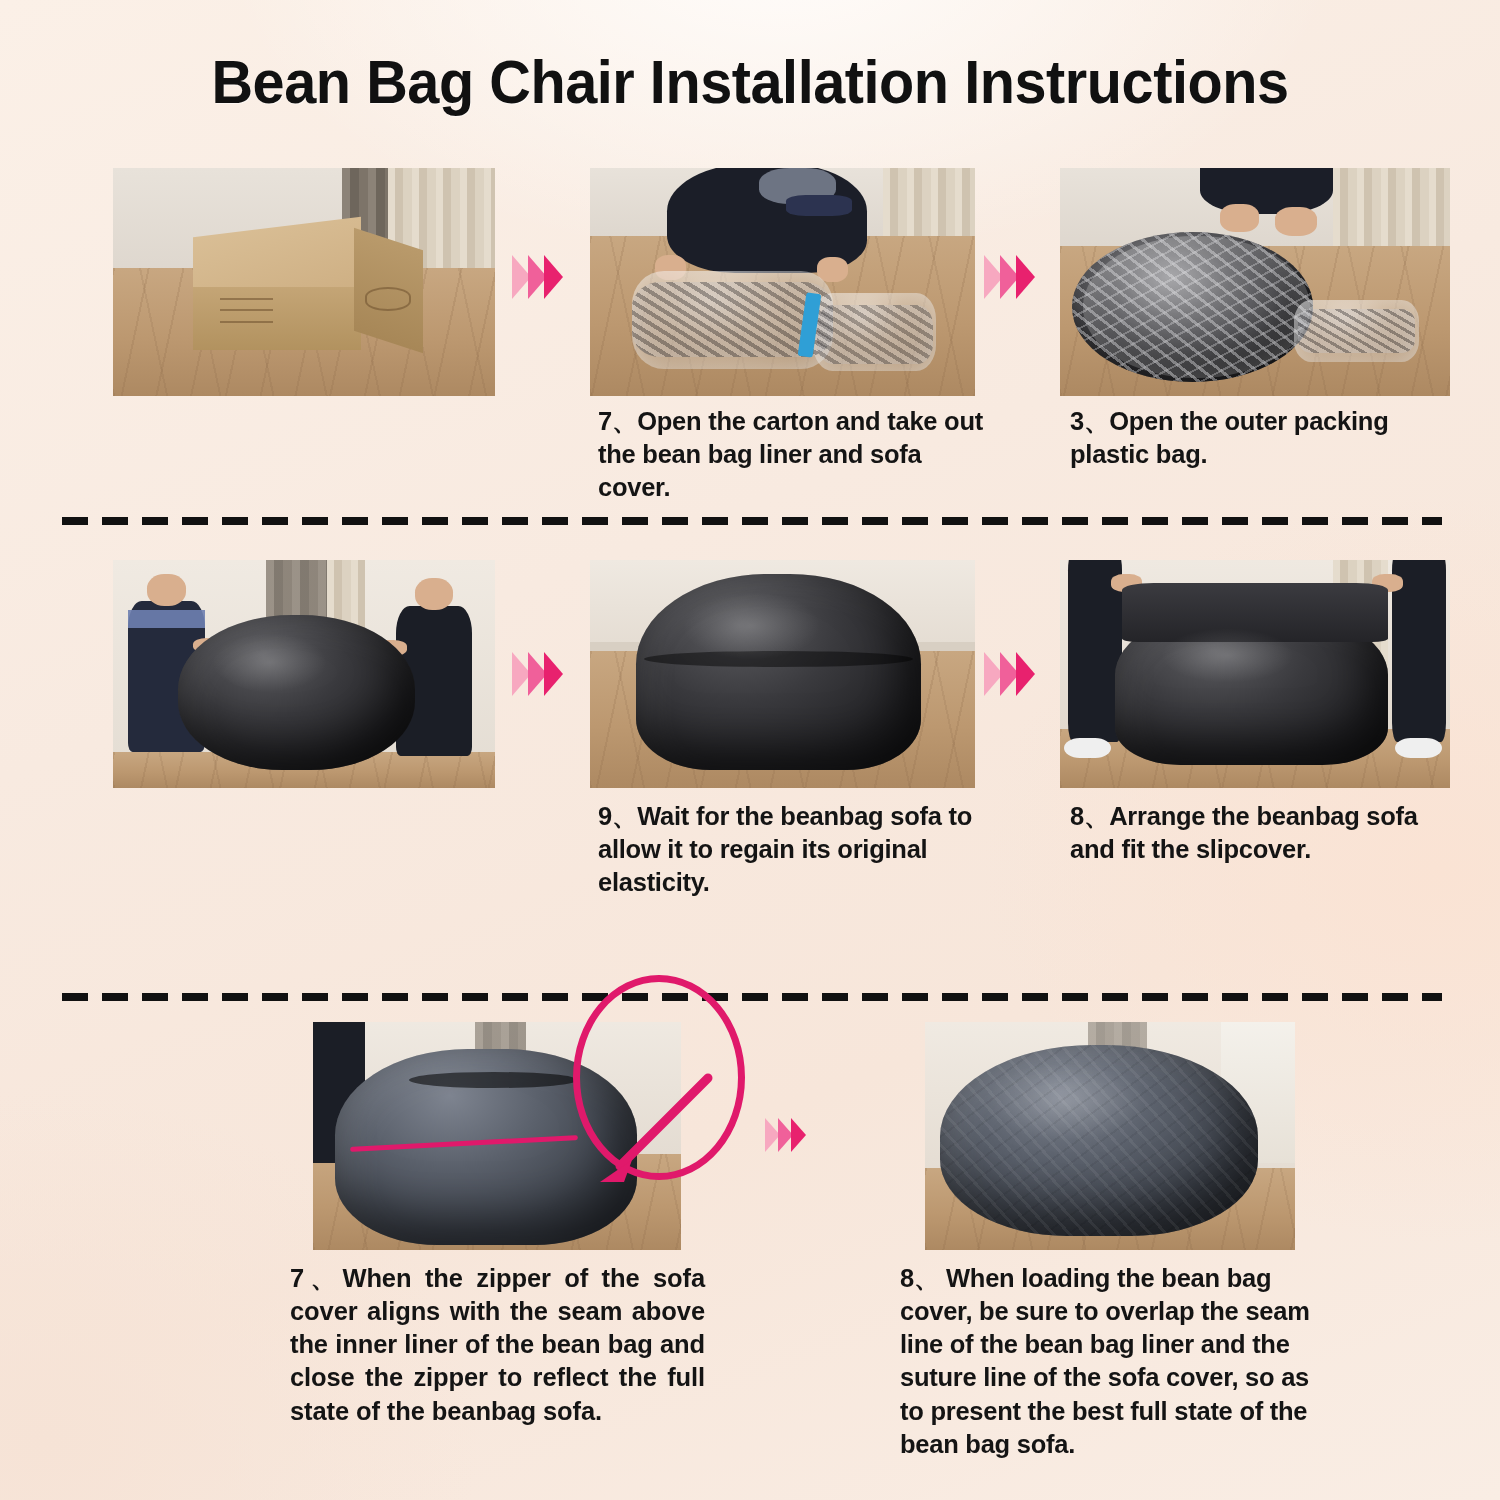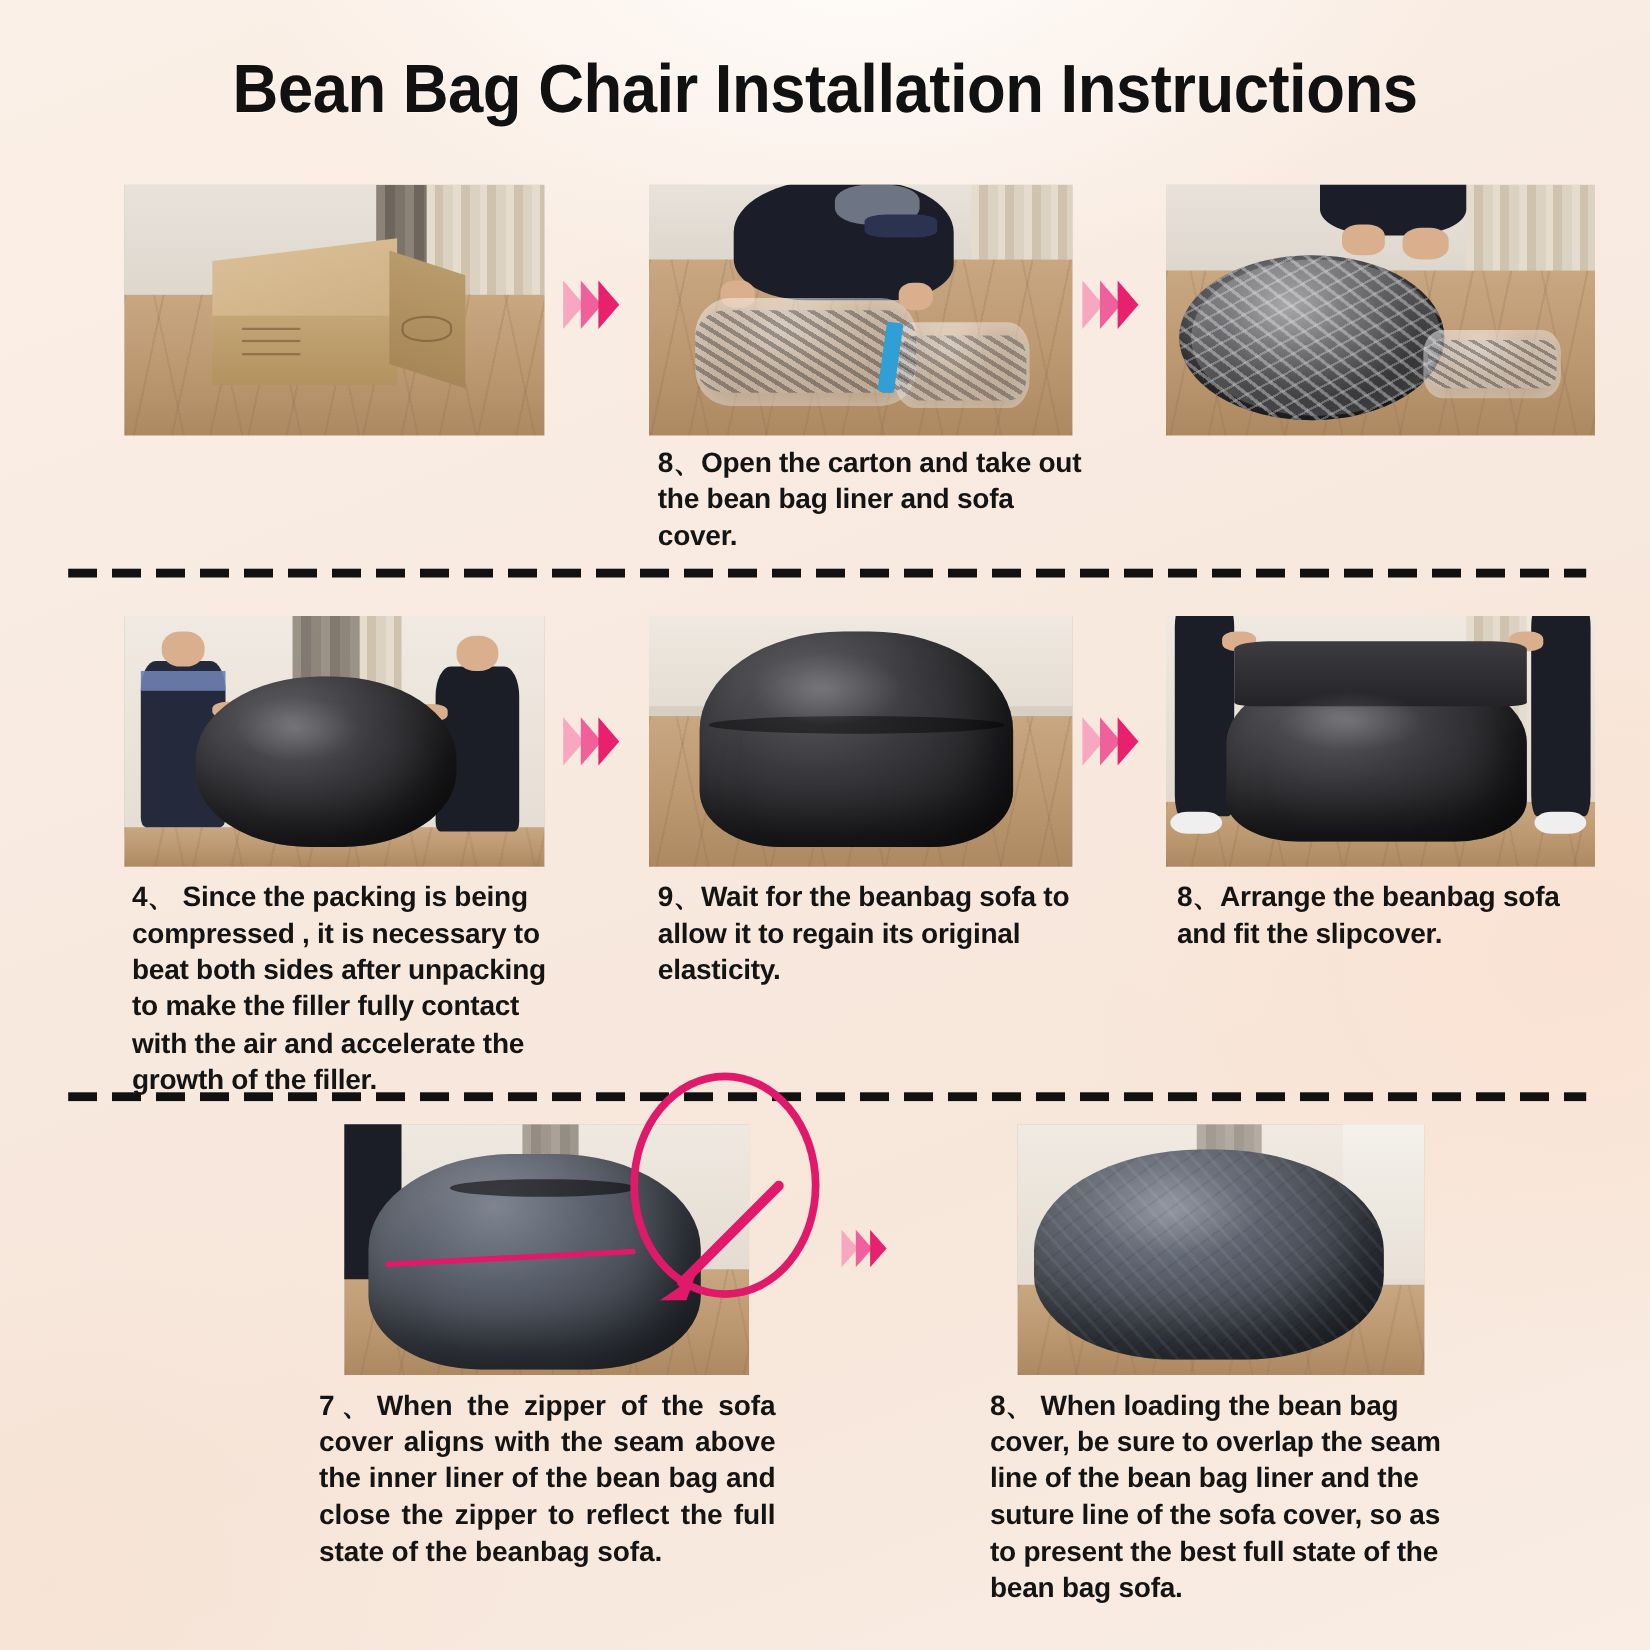--- a/index.html
+++ b/index.html
@@ -116,21 +116,21 @@
       <div class="skin" style="left:59%;top:39%;width:8%;height:11%;border-radius:42%;"></div>
       <div class="plastic" style="left:11%;top:45%;width:52%;height:43%;border-radius:16%/34%;"></div>
       <div class="plastic" style="left:58%;top:55%;width:32%;height:34%;border-radius:16%/34%;"></div>
       <div class="box" style="left:11%;top:50%;width:52%;height:33%;border-radius:14%/34%;
            background:repeating-linear-gradient(32deg,rgba(70,70,75,.55) 0 4px,rgba(190,190,195,.35) 4px 9px);opacity:.85;"></div>
       <div class="box" style="left:59%;top:60%;width:30%;height:26%;border-radius:14%/34%;
            background:repeating-linear-gradient(32deg,rgba(70,70,75,.5) 0 4px,rgba(190,190,195,.35) 4px 9px);opacity:.85;"></div>
       <div class="box" style="left:55%;top:55%;width:4%;height:28%;background:#2F9FD6;transform:rotate(8deg);border-radius:3px;"></div>
     </div>
   </div>
-  <div class="cap" style="left:598px;top:405px;width:390px;">8、Open the carton and take out  the bean bag liner and sofa cover.</div>
+  <div class="cap" style="left:598px;top:405px;width:390px;">7、Open the carton and take out  the bean bag liner and sofa cover.</div>
 
   <div class="arrows" style="left:984px;top:255px;">
     <div class="chev" style="border-color:transparent transparent transparent #F7A8C0;"></div>
     <div class="chev" style="border-color:transparent transparent transparent #F0609A;"></div>
     <div class="chev" style="border-color:transparent transparent transparent #E8216E;"></div>
   </div>
 
   <div class="panel" style="left:1060px;top:168px;width:390px;height:228px;">
     <div class="sc">
       <div class="wall" style="height:34%;"></div>
@@ -143,20 +143,21 @@
            background:radial-gradient(ellipse at 40% 30%, #8b8b8f 0%, #5c5c60 30%, #3a3a3e 62%, #242427 100%);"></div>
       <div class="box" style="left:3%;top:28%;width:62%;height:66%;border-radius:50%;opacity:.75;
            background:repeating-linear-gradient(38deg,rgba(225,225,228,.55) 0 3px,rgba(0,0,0,0) 3px 11px),
                       repeating-linear-gradient(-28deg,rgba(235,235,238,.40) 0 2px,rgba(0,0,0,0) 2px 13px);"></div>
       <div class="plastic" style="left:6%;top:30%;width:58%;height:62%;opacity:.45;"></div>
       <div class="plastic" style="left:60%;top:58%;width:32%;height:27%;border-radius:14%/34%;"></div>
       <div class="box" style="left:61%;top:62%;width:30%;height:19%;border-radius:12%/30%;
            background:repeating-linear-gradient(30deg,rgba(80,80,85,.5) 0 3px,rgba(200,200,205,.35) 3px 8px);"></div>
     </div>
   </div>
+  <div class="cap" style="left:1070px;top:405px;width:370px;">3、Open the outer packing plastic bag.</div>
 
   <div class="divider" style="left:62px;top:517px;width:1380px;"></div>
 
   <div class="panel" style="left:113px;top:560px;width:382px;height:228px;">
     <div class="sc">
       <div class="wall" style="height:100%;background:linear-gradient(180deg,#F0EAE2,#E3DCD2);"></div>
       <div class="curtain dark" style="left:40%;top:0;width:16%;height:100%;opacity:.85;"></div>
       <div class="curtain" style="left:56%;top:0;width:10%;height:100%;"></div>
       <div class="floor" style="height:16%;"></div>
 
@@ -166,21 +167,20 @@
       <div class="skin" style="left:21%;top:34%;width:9%;height:7%;border-radius:40%;"></div>
 
       <div class="person" style="left:74%;top:20%;width:20%;height:66%;border-radius:18% 18% 6% 6%;background:#1b1e26;"></div>
       <div class="skin" style="left:79%;top:8%;width:10%;height:14%;border-radius:45%;"></div>
       <div class="skin" style="left:68%;top:35%;width:9%;height:7%;border-radius:40%;"></div>
 
       <div class="bag-dark" style="left:17%;top:24%;width:62%;height:68%;border-radius:48% 48% 44% 44%;"></div>
       <div class="sheen" style="left:26%;top:32%;width:30%;height:26%;"></div>
     </div>
   </div>
-  <div class="cap" style="left:120px;top:800px;width:400px;">4、 Since the packing is being compressed , it is necessary to beat both sides after unpacking to make the filler fully contact with the air and accelerate the growth of the filler.</div>
 
   <div class="arrows" style="left:512px;top:652px;">
     <div class="chev" style="border-color:transparent transparent transparent #F7A8C0;"></div>
     <div class="chev" style="border-color:transparent transparent transparent #F0609A;"></div>
     <div class="chev" style="border-color:transparent transparent transparent #E8216E;"></div>
   </div>
 
   <div class="panel" style="left:590px;top:560px;width:385px;height:228px;">
     <div class="sc">
       <div class="wall" style="height:40%;background:linear-gradient(180deg,#EFE9E1,#E4DCD2);"></div>

